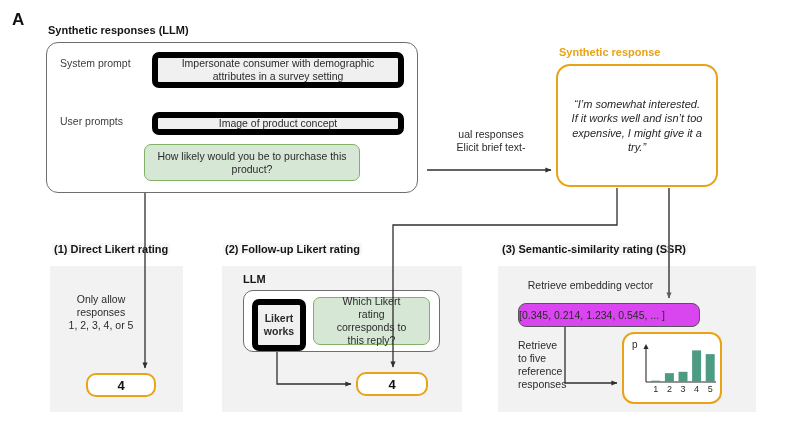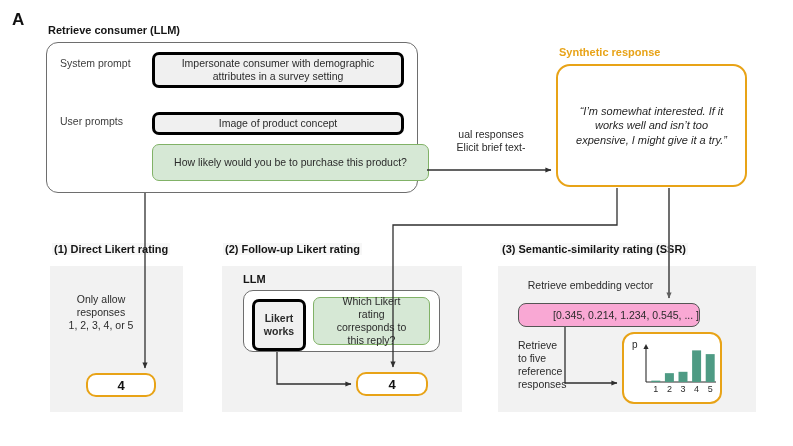--- a/index.html
+++ b/index.html
@@ -70,21 +70,21 @@
 
   
   .round-outline {
     border: 1.2px solid #6e6e6e;
     border-radius: 12px;
     background: #ffffff;
     box-sizing: border-box;
   }
   .gray-box {
     background: #f0f0f0;
-    border: 3px solid #000000;
+    border: 6px solid #000000;
     border-radius: 7px;
     box-sizing: border-box;
     display: flex;
     align-items: center;
     justify-content: center;
   }
   .green-box {
     background: #d6e8d5;
     border: 1.2px solid #81b267;
     border-radius: 7px;
@@ -96,27 +96,27 @@
   .orange-box {
     background: #ffffff;
     border: 2px solid #e8a317;
     border-radius: 10px;
     box-sizing: border-box;
     display: flex;
     align-items: center;
     justify-content: center;
   }
   .white-box {
-    background: #f9a8d4;
+    background: #d946ef;
     border: 1.2px solid #555555;
     border-radius: 8px;
     box-sizing: border-box;
     display: flex;
     align-items: center;
-    justify-content: flex-end;
+    justify-content: flex-start;
   }
   .panel-bg {
     background: #f2f2f2;
   }
   .title-chip {
     background: #f7f7f7;
     padding: 0 2px;
   }
 
   svg.overlay {
@@ -135,48 +135,48 @@
     color: #2b2b2b;
   }
 </style>
 </head>
 <body>
 
 <div id="root">
 
   <div class="abs panel-letter" style="left:12px; top:10px;">A</div>
 
-  <div class="abs section-title" style="left:48px; top:24px;">Retrieve consumer (LLM)</div>
+  <div class="abs section-title" style="left:48px; top:24px;">Synthetic responses (LLM)</div>
 
   <div class="abs round-outline" style="left:46px; top:42px; width:372px; height:151px;"></div>
 
   <div class="abs row-label" style="left:60px; top:57px;">System prompt</div>
 
   <div class="abs gray-box" style="left:152px; top:52px; width:252px; height:36px;">
     <div class="box-text" style="padding:0 7px;">Impersonate consumer with demographic attributes  in a survey setting</div>
   </div>
 
   <div class="abs row-label" style="left:60px; top:115px;">User prompts</div>
 
   <div class="abs gray-box" style="left:152px; top:112px; width:252px; height:23px;">
     <div class="box-text">Image of product concept</div>
   </div>
 
-  <div class="abs green-box" style="left:152px; top:144px; width:277px; height:37px;">
+  <div class="abs green-box" style="left:144px; top:144px; width:216px; height:37px;">
     <div class="box-text" style="padding:0 10px;">How likely would you be to purchase this product?</div>
   </div>
 
   <div class="abs edge-label" style="left:433px; top:128px; width:116px;">
     <div>ual responses</div>
     <div>Elicit brief text-</div>
   </div>
 
   <div class="abs section-title orange" style="left:559px; top:46px;">Synthetic response</div>
 
-  <div class="abs orange-box" style="left:556px; top:64px; width:191px; height:123px; border-radius:14px;">
+  <div class="abs orange-box" style="left:556px; top:64px; width:162px; height:123px; border-radius:14px;">
     <div class="quote-text" style="padding:0 12px;">“I’m somewhat interested. If it works well and isn’t too expensive, I might give it a try.”</div>
   </div>
 
   <div class="abs section-title title-chip" style="left:52px; top:243px;">(1) Direct Likert rating</div>
 
   <div class="abs panel-bg" style="left:50px; top:266px; width:133px; height:146px;"></div>
 
   <div class="abs edge-label" style="left:56px; top:293px; width:90px;">
     <div>Only allow</div>
     <div>responses</div>

